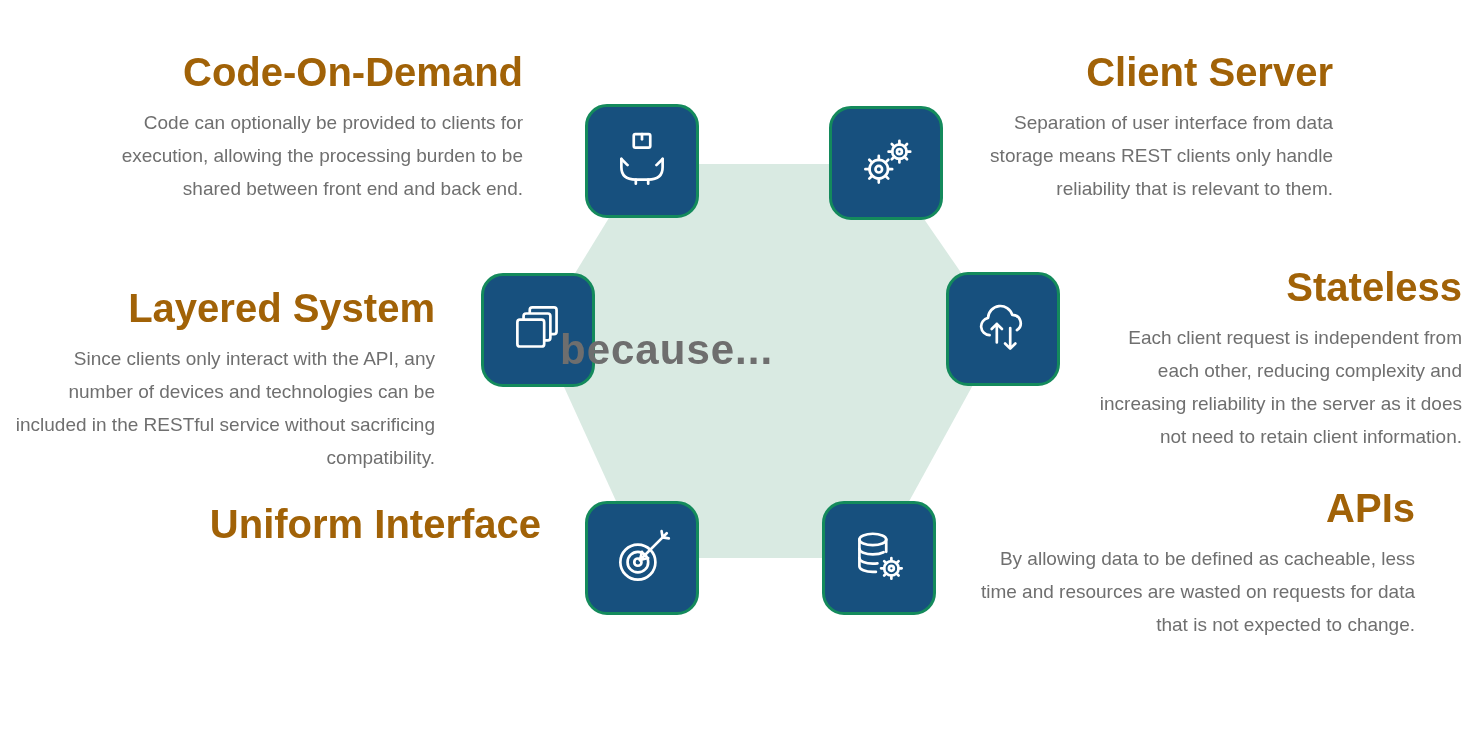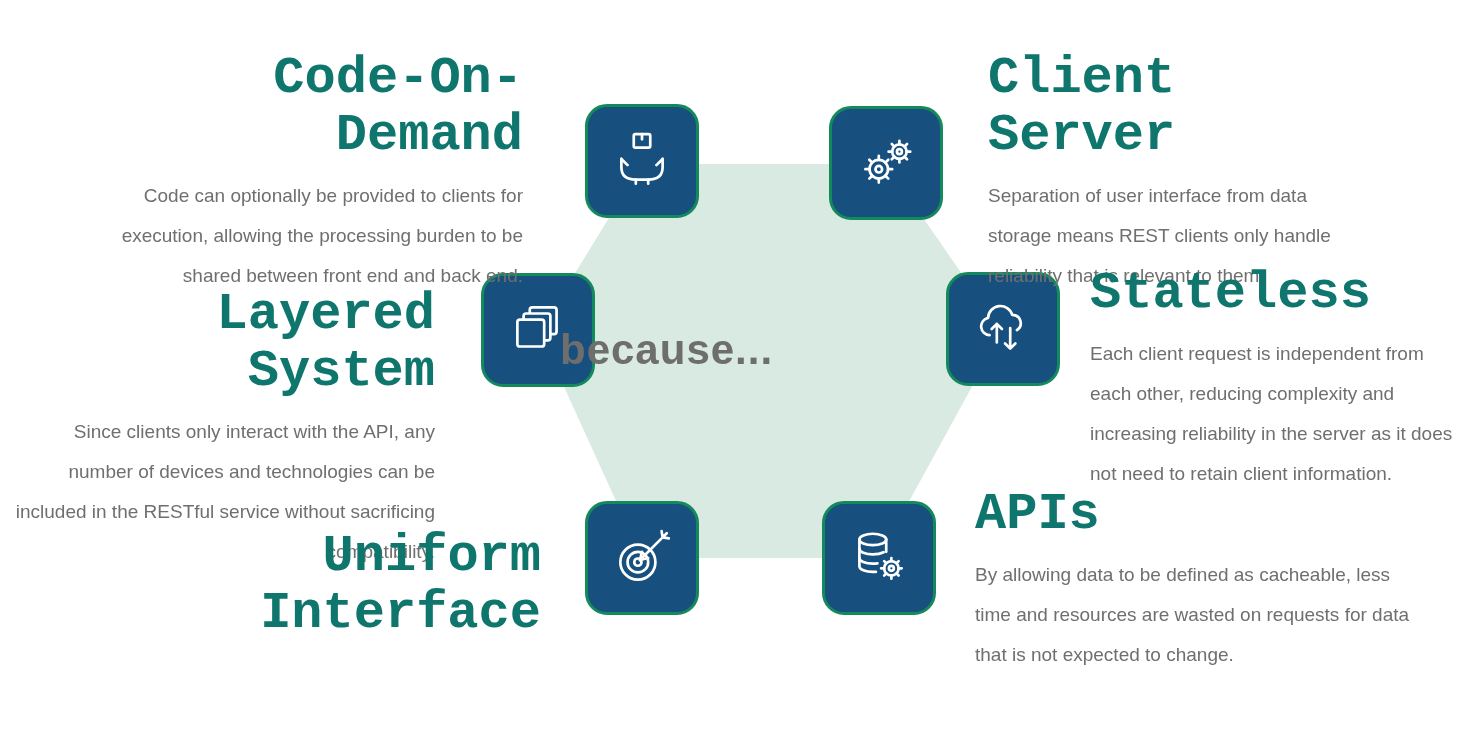--- a/index.html
+++ b/index.html
@@ -62,40 +62,39 @@
   .tile-cloud     { left: 946px; top: 272px; }
   .tile-target    { left: 585px; top: 501px; }
   .tile-database  { left: 822px; top: 501px; }
 
   .sec {
     position: absolute;
     z-index: 4;
   }
   .sec h2 {
     margin: 0 0 12px 0;
-    font-size: 52px;
+    font-size: 40px;
     line-height: 1.1;
     font-weight: 700;
-    color: #0f766e;
-    font-family: Liberation Mono, monospace;
+    color: #a16207;
   }
   .sec p {
     margin: 0;
     font-size: 19px;
-    line-height: 40px;
+    line-height: 33px;
     color: #6F6F6F;
   }
   .align-right { text-align: right; }
-  .align-left  { text-align: left; }
+  .align-left  { text-align: right; }
 
   .sec-code     { left: 98px;   top: 50px;  width: 425px; }
   .sec-client   { left: 988px;  top: 50px;  width: 345px; }
   .sec-layered  { left: 8px;    top: 286px; width: 427px; }
   .sec-stateless{ left: 1090px; top: 265px; width: 372px; }
-  .sec-uniform  { left: 66px;   top: 528px; width: 475px; }
+  .sec-uniform  { left: 66px;   top: 502px; width: 475px; }
   .sec-cache    { left: 975px;  top: 486px; width: 440px; }
 </style>
 </head>
 <body>
 
 <div class="canvas">
 
   <svg class="hex-svg" viewBox="0 0 1465 740">
     <polygon points="642,164 886,164 1002,332 878,558 642,558 539,332" fill="#D9EAE2"></polygon>
   </svg>

